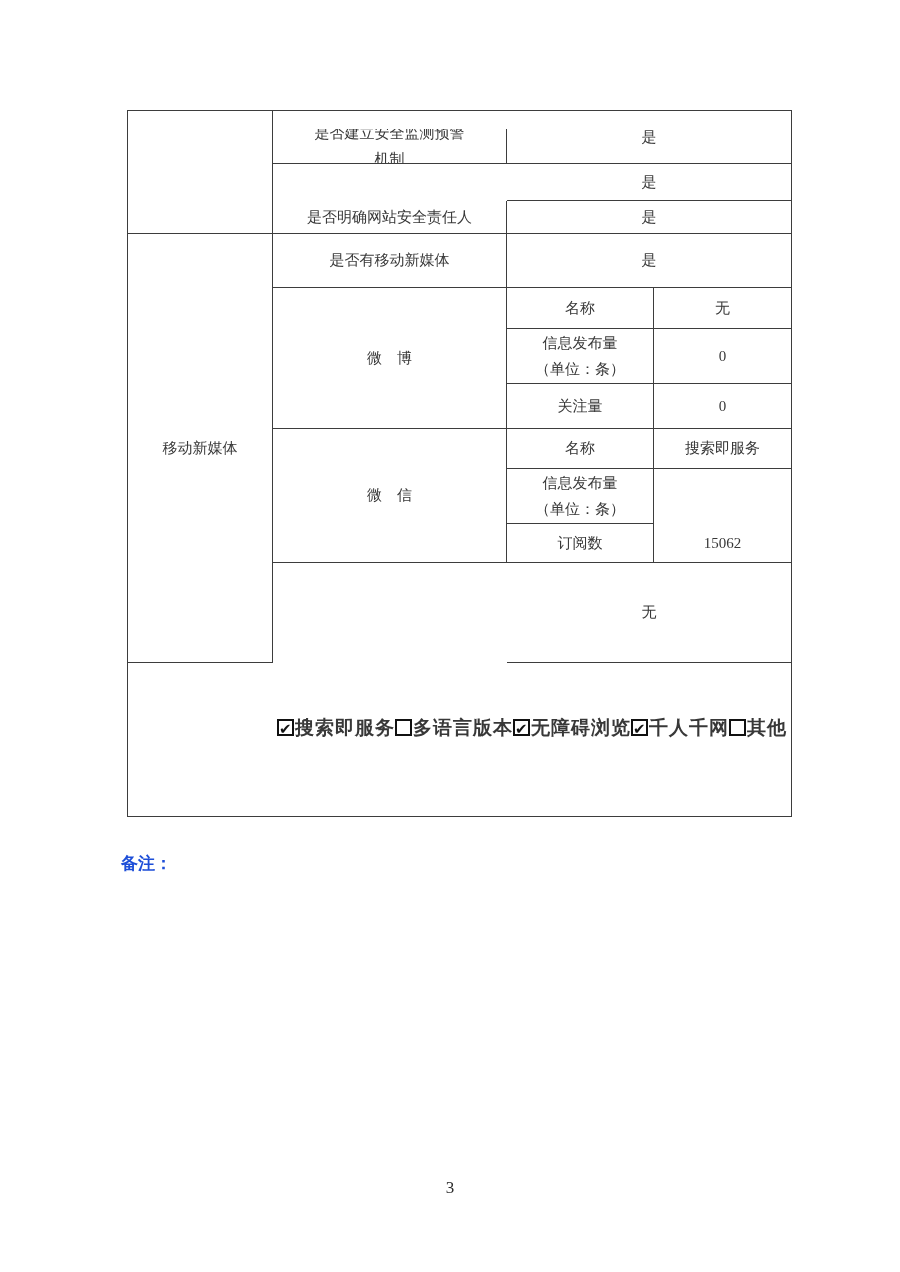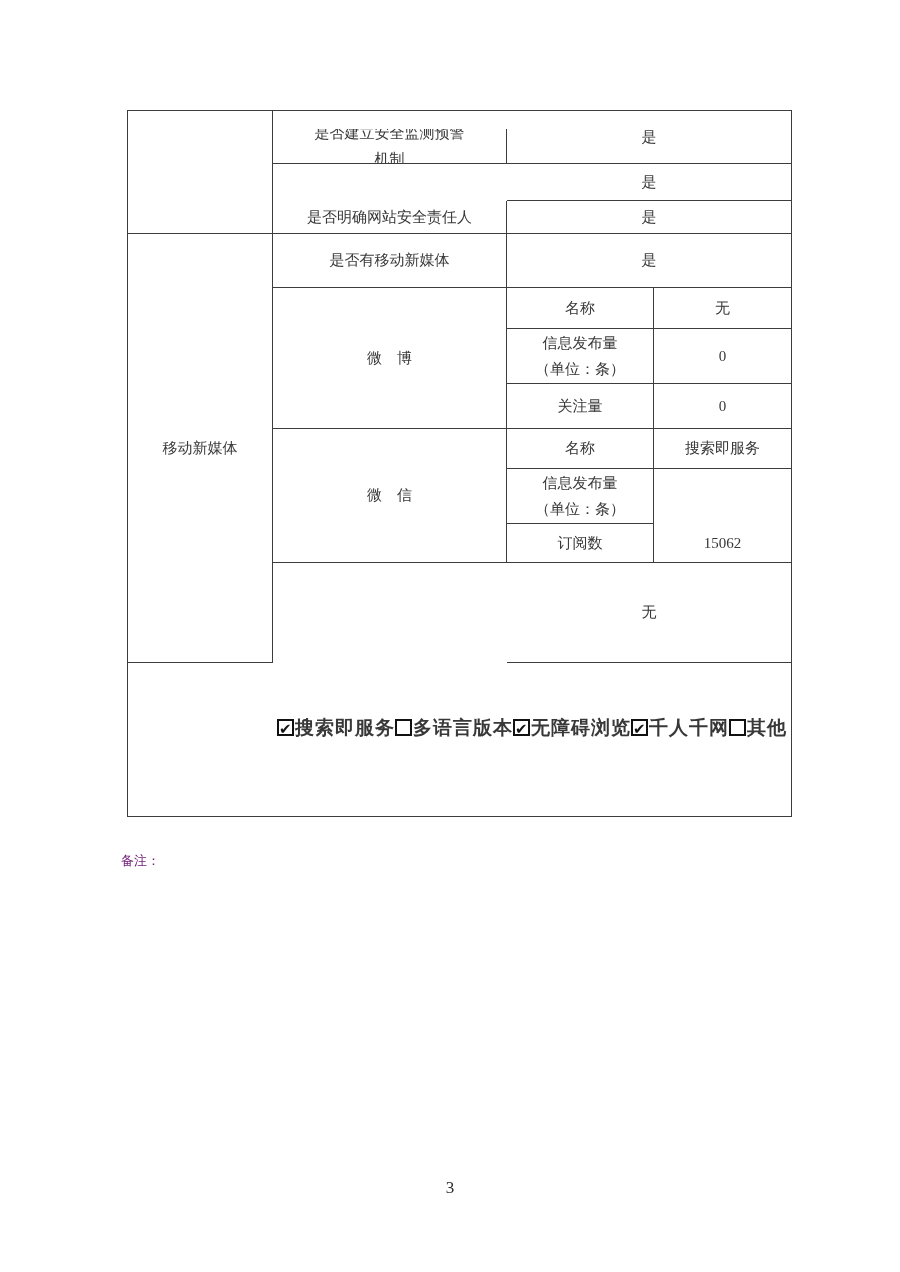--- a/index.html
+++ b/index.html
@@ -69,23 +69,23 @@
   }
   .cb-label {
     font-size: 19px;
     letter-spacing: 1px;
     font-weight: bold;
   }
   .note {
     position: absolute;
     left: 121px;
     top: 852px;
-    font-size: 13px;
-    font-weight: normal;
-    color: #701a75;
+    font-size: 17px;
+    font-weight: bold;
+    color: #1d4ed8;
   }
   .page-number {
     position: absolute;
     left: 0;
     top: 1178px;
     width: 900px;
     text-align: center;
     font-size: 17px;
     color: #2e2e2e;
   }

